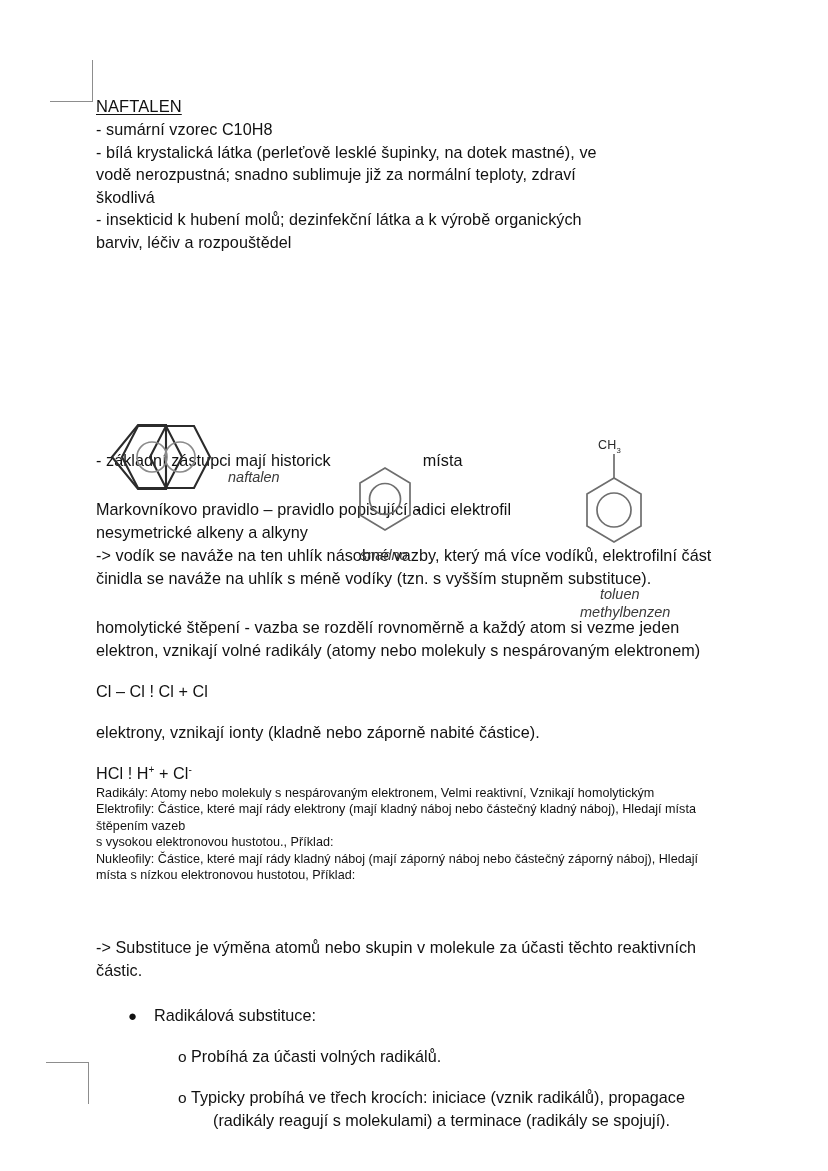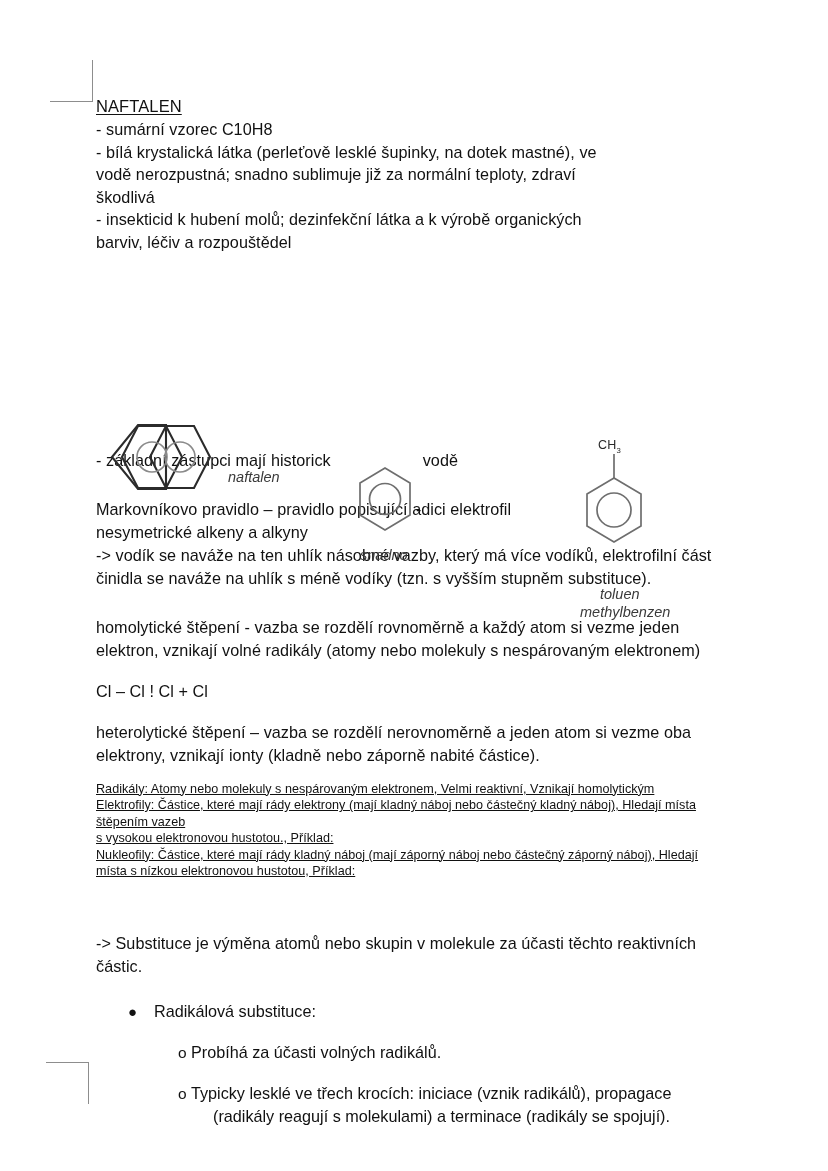--- a/index.html
+++ b/index.html
@@ -72,21 +72,20 @@
     line-height: 23px;
     margin: 0;
     letter-spacing: 0.05px;
   }
 
   .small-line {
     font-size: 12.6px;
     line-height: 16.5px;
     margin: 0;
     letter-spacing: 0.02px;
-    text-decoration: underline;
   }
   .gap-8  { height: 8px; }
   .gap-14 { height: 14px; }
   .gap-18 { height: 18px; }
   .gap-22 { height: 22px; }
   .gap-26 { height: 26px; }
 
   sup, sub { font-size: 0.62em; }
   sup { vertical-align: super; }
   sub { vertical-align: sub; }
@@ -234,46 +233,48 @@
           </g>
         </svg>
         <span class="struct-label lbl1">toluen</span>
         <span class="struct-label lbl2">methylbenzen</span>
       </div>
     </div>
 
     <div style="height:196px"></div>
 
     <div class="body-line">
-      <span>- základní zástupci mají historick</span><span style="display:inline-block;width:92px"></span><span>vodě</span>
+      <span>- základní zástupci mají historick</span><span style="display:inline-block;width:92px"></span><span>místa</span>
     </div>
 
     <div class="gap-26"></div>
 
     <div class="para">Markovníkovo pravidlo – pravidlo popisující adici elektrofil</div>
     <div class="para">nesymetrické alkeny a alkyny</div>
     <div class="para">-&gt; vodík se naváže na ten uhlík násobné vazby, který má více vodíků, elektrofilní část</div>
     <div class="para">činidla se naváže na uhlík s méně vodíky (tzn. s vyšším stupněm substituce).</div>
 
     <div class="gap-26"></div>
 
     <div class="para">homolytické štěpení - vazba  se rozdělí rovnoměrně a každý atom si vezme jeden</div>
     <div class="para">elektron, vznikají volné radikály (atomy nebo molekuly s nespárovaným elektronem)</div>
 
     <div class="gap-18"></div>
 
     <div class="para">Cl – Cl !   Cl   + Cl</div>
 
     <div class="gap-18"></div>
 
-    <div class="para">heterolytické štěpení – vazba se rozdělí nerovnoměrně a jeden atom si vezme oba</div>
     <div class="para">elektrony, vznikají ionty (kladně nebo záporně nabité částice).</div>
 
     <div class="gap-14"></div>
 
+    <div class="para">
+      <span>HCl !   H</span><sup>+</sup><span> + Cl</span><sup>-</sup>
+    </div>
 
     <div class="small-line">Radikály: Atomy nebo molekuly s nespárovaným elektronem, Velmi reaktivní, Vznikají homolytickým</div>
     <div class="small-line">Elektrofily: Částice, které mají rády elektrony (mají kladný náboj nebo částečný kladný náboj), Hledají místa</div>
     <div class="small-line">štěpením vazeb</div>
     <div class="small-line">s vysokou elektronovou hustotou., Příklad:</div>
     <div class="small-line">Nukleofily: Částice, které mají rády kladný náboj (mají záporný náboj nebo částečný záporný náboj), Hledají</div>
     <div class="small-line">místa s nízkou elektronovou hustotou, Příklad:</div>
 
     <div class="gap-26"></div>
     <div class="gap-8"></div>
@@ -296,19 +297,19 @@
     <div class="sub-row">
       <span class="sub-marker">o</span>
       <span class="sub-text">Probíhá za účasti volných radikálů.</span>
     </div>
 
     <div class="gap-18"></div>
 
     <div class="sub-row">
       <span class="sub-marker">o</span>
       <span class="sub-text">
-        <span>Typicky lesklé ve třech krocích: iniciace (vznik radikálů), propagace</span>
+        <span>Typicky probíhá ve třech krocích: iniciace (vznik radikálů), propagace</span>
         <span class="sub-indent">(radikály reagují s molekulami) a terminace (radikály se spojují).</span>
       </span>
     </div>
 
   </div>
 </div>
 
 </body></html>

